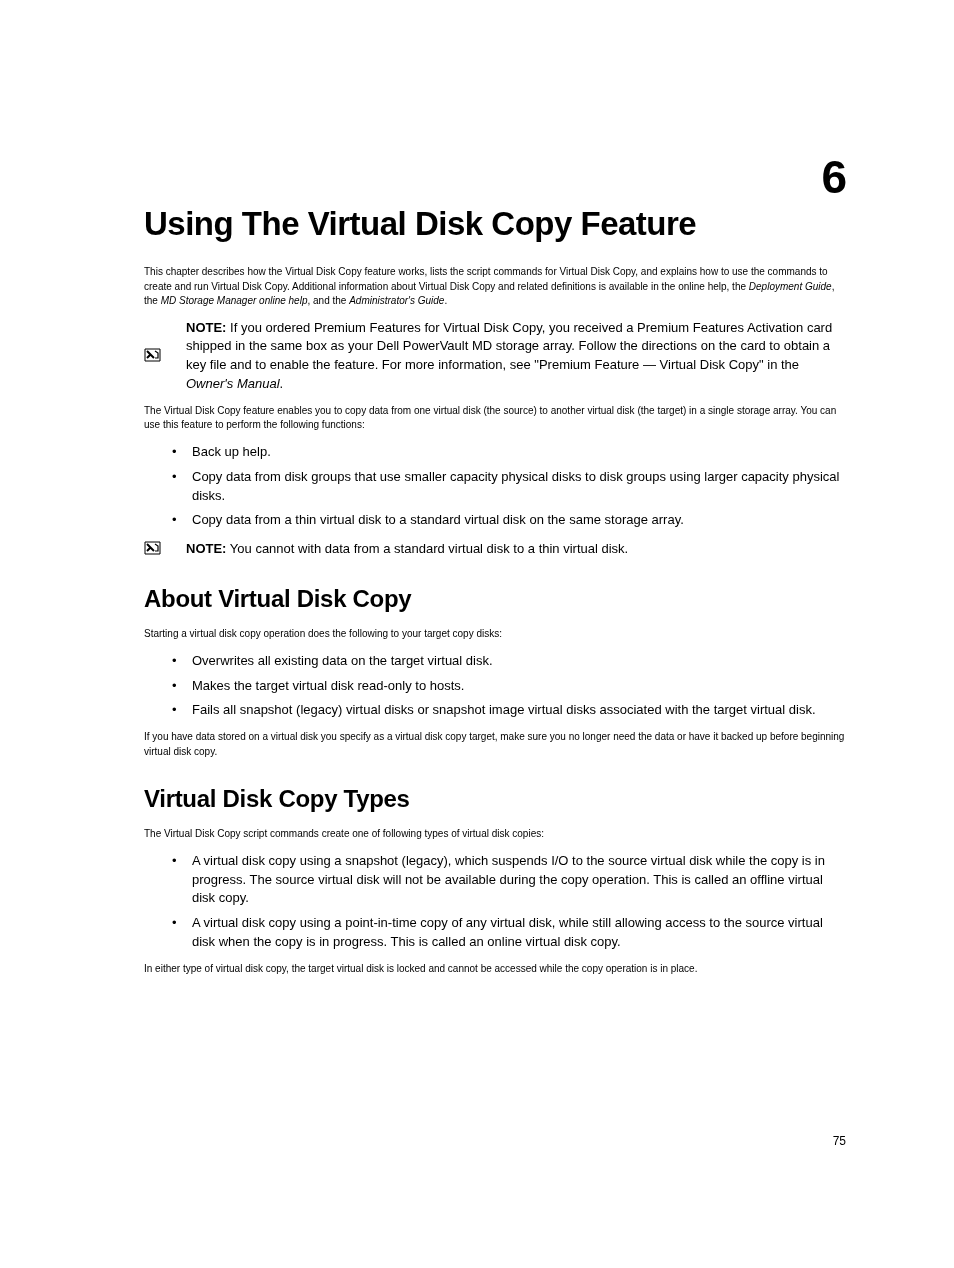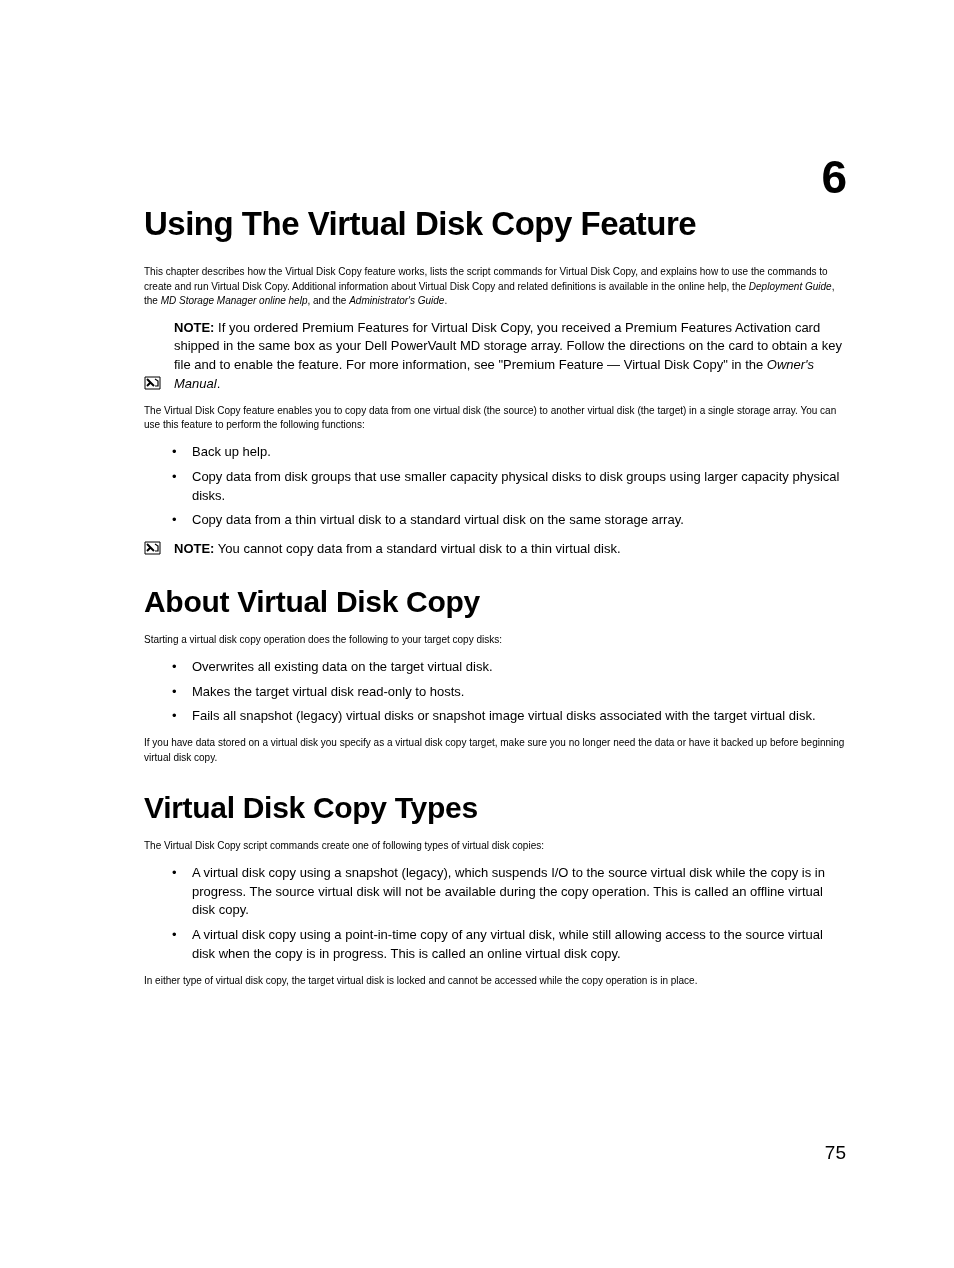--- a/index.html
+++ b/index.html
@@ -25,38 +25,39 @@
   }
   h1 {
     font-size: 33px;
     font-weight: bold;
     font-family: "Arial Narrow", Arial, sans-serif;
     letter-spacing: -0.5px;
     margin-top: 50px;
     margin-bottom: 22px;
   }
   h2 {
-    font-size: 30px;
+    font-size: 24px;
     font-weight: bold;
     font-family: "Arial Narrow", Arial, sans-serif;
     letter-spacing: -0.3px;
     margin-top: 26px;
     margin-bottom: 14px;
   }
   p.body {
     font-size: 10px;
     line-height: 1.45;
     margin-bottom: 10px;
     font-family: "Arial Narrow", Arial, sans-serif;
   }
   .italic { font-style: italic; }
   .note-block {
     display: flex;
-    align-items: flex-end;
+    align-items: center;
     margin: 8px 0 10px 0;
+    gap: 12px;
   }
   .note-icon {
     flex: 0 0 30px;
     padding-top: 1px;
   }
   .note-icon svg {
     width: 17px;
     height: 14px;
   }
   .note-text {
@@ -80,23 +81,23 @@
   }
   ul li::before {
     content: "•";
     position: absolute;
     left: 28px;
     top: 0;
     font-size: 13px;
   }
   .page-number {
     position: absolute;
-    bottom: 104px;
+    bottom: 120px;
     right: 108px;
-    font-size: 19px;
+    font-size: 12px;
     font-family: "Arial Narrow", Arial, sans-serif;
   }
 </style>
 </head>
 <body>
 
 <div class="page">
 
   <div class="chapter-num">6</div>
 
@@ -129,21 +130,21 @@
 
   <div class="note-block">
     <div class="note-icon">
       <svg viewBox="0 0 17 14">
           <path d="M1 1 L16 1 L16 13 L1 13 Z" fill="#fff" stroke="#000" stroke-width="1"></path>
           <path d="M3 3 L10 10 M3 10 L6 7" stroke="#000" stroke-width="2" fill="none"></path>
           <path d="M11 3 L14 5 L14 10 L11 10" stroke="#000" stroke-width="1.2" fill="none"></path>
         </svg>
     </div>
     <div class="note-text">
-      <b>NOTE:</b><span> You cannot copy data from a standard virtual disk to a thin virtual disk.</span>
+      <b>NOTE:</b><span> You cannot with data from a standard virtual disk to a thin virtual disk.</span>
     </div>
   </div>
 
   <h2>About Virtual Disk Copy</h2>
 
   <p class="body">Starting a virtual disk copy operation does the following to your target copy disks:</p>
 
   <ul>
     <li>Overwrites all existing data on the target virtual disk.</li>
     <li>Makes the target virtual disk read-only to hosts.</li>

